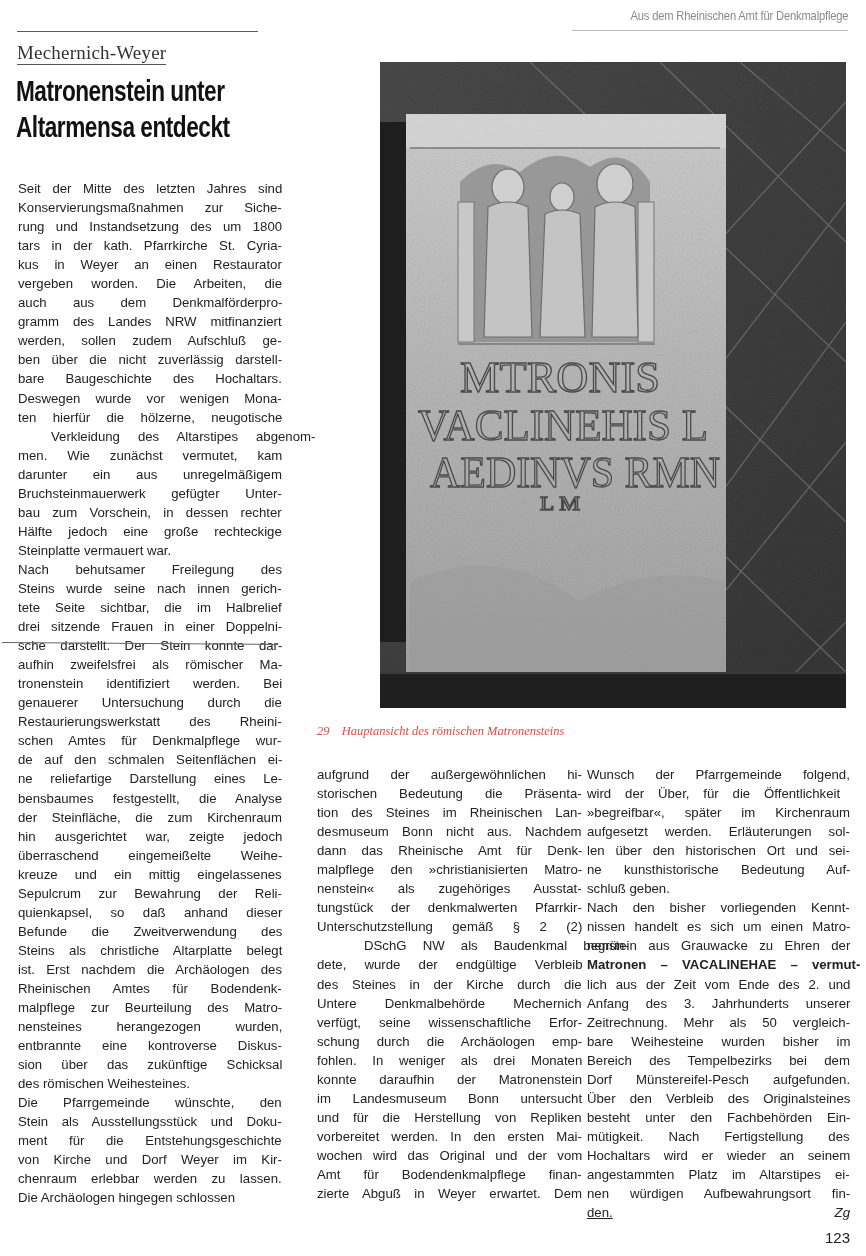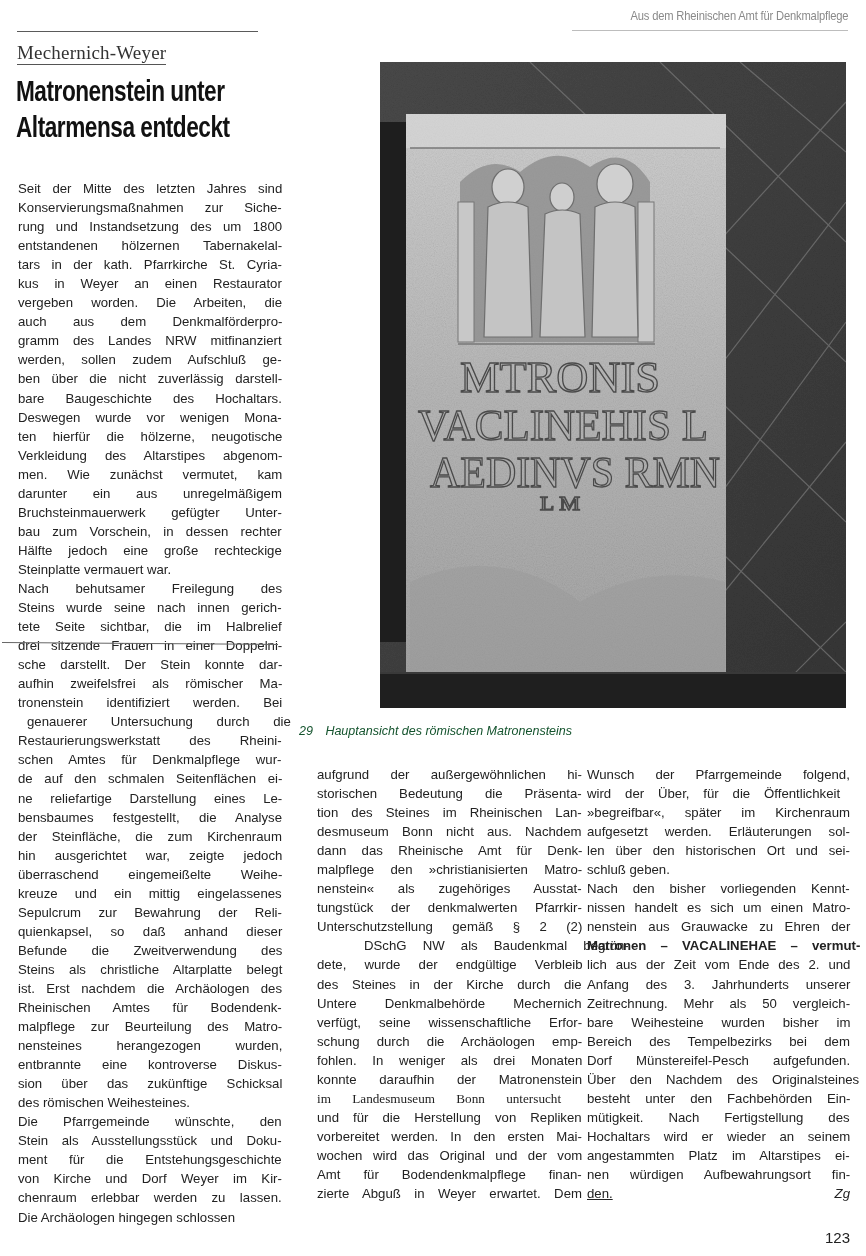--- a/index.html
+++ b/index.html
@@ -45,22 +45,22 @@
   .col-mid { left: 317px; top: 765px; width: 265px; }
   .col-right { left: 587px; top: 765px; width: 263px; }
   .signature { float: right; font-style: italic; }
 
   .photo {
     position: absolute; left: 380px; top: 62px; width: 466px; height: 646px;
     background: #2b2b2b; overflow: hidden;
   }
   .photo svg { display: block; }
   .caption {
-    position: absolute; left: 299px; top: 724px;
-    font-size: 12.5px; font-style: italic; color: #14532d; white-space: nowrap;
+    position: absolute; left: 317px; top: 724px;
+    font-size: 12.5px; font-style: italic; color: #ef4444; white-space: nowrap; font-family: Liberation Serif, serif;
   }
   .caption .num { font-style: italic; margin-right: 9px; }
   .page-number {
     position: absolute; right: 16px; top: 1229px;
     font-size: 15px; color: #222;
   }
   .scan-line {
     position: absolute; left: 2px; top: 643px; width: 276px; height: 1px;
     background: #666; transform: rotate(0.4deg);
   }
@@ -75,46 +75,45 @@
 <div class="locality">Mechernich-Weyer</div>
 <h1 class="headline">
   <span>Matronenstein unter</span><br>
   <span>Altarmensa entdeckt</span>
 </h1>
 
 <div class="col col-left" id="col-left">
     <span class="line" style="white-space: nowrap; display: block; word-spacing: 8px; text-align-last: left;">Seit der Mitte des letzten Jahres sind</span>
     <span class="line" style="white-space: nowrap; display: block; word-spacing: 17.5px; text-align-last: left;">Konservierungsmaßnahmen zur Siche-</span>
     <span class="line" style="white-space: nowrap; display: block; word-spacing: 7.8px; text-align-last: left;">rung und Instandsetzung des um 1800</span>
-    <span class="line" style="white-space: nowrap; display: block; word-spacing: 20px; text-align-last: left;">entstandenen hölzernen Tabernakelal-</span>
     <span class="line" style="white-space: nowrap; display: block; word-spacing: 7.83px; text-align-last: left;">tars in der kath. Pfarrkirche St. Cyria-</span>
     <span class="line" style="white-space: nowrap; display: block; word-spacing: 12.2px; text-align-last: left;">kus in Weyer an einen Restaurator</span>
     <span class="line" style="white-space: nowrap; display: block; word-spacing: 14.5px; text-align-last: left;">vergeben worden. Die Arbeiten, die</span>
     <span class="line" style="white-space: nowrap; display: block; word-spacing: 22.67px; text-align-last: left;">auch aus dem Denkmalförderpro-</span>
     <span class="line" style="white-space: nowrap; display: block; word-spacing: 10.25px; text-align-last: left;">gramm des Landes NRW mitfinanziert</span>
     <span class="line" style="white-space: nowrap; display: block; word-spacing: 12.75px; text-align-last: left;">werden, sollen zudem Aufschluß ge-</span>
     <span class="line" style="white-space: nowrap; display: block; word-spacing: 7.8px; text-align-last: left;">ben über die nicht zuverlässig darstell-</span>
     <span class="line" style="white-space: nowrap; display: block; word-spacing: 17.33px; text-align-last: left;">bare Baugeschichte des Hochaltars.</span>
     <span class="line" style="white-space: nowrap; display: block; word-spacing: 11.5px; text-align-last: left;">Deswegen wurde vor wenigen Mona-</span>
     <span class="line" style="white-space: nowrap; display: block; word-spacing: 12.75px; text-align-last: left;">ten hierfür die hölzerne, neugotische</span>
-    <span class="line" style="white-space: nowrap; display: block; word-spacing: 14.33px; text-align-last: left;">Verkleidung des Altarstipes abgenom-</span>
+    <span class="line" style="white-space: nowrap; display: block; word-spacing: 14.33px; text-align-last: left; margin-left: 33px;">Verkleidung des Altarstipes abgenom-</span>
     <span class="line" style="white-space: nowrap; display: block; word-spacing: 16.25px; text-align-last: left;">men. Wie zunächst vermutet, kam</span>
     <span class="line" style="white-space: nowrap; display: block; word-spacing: 22px; text-align-last: left;">darunter ein aus unregelmäßigem</span>
     <span class="line" style="white-space: nowrap; display: block; word-spacing: 22px; text-align-last: left;">Bruchsteinmauerwerk gefügter Unter-</span>
     <span class="line" style="white-space: nowrap; display: block; word-spacing: 8.6px; text-align-last: left;">bau zum Vorschein, in dessen rechter</span>
     <span class="line" style="white-space: nowrap; display: block; word-spacing: 12.25px; text-align-last: left;">Hälfte jedoch eine große rechteckige</span>
     <span class="line last">Steinplatte vermauert war.</span>
     <span class="line" style="white-space: nowrap; display: block; word-spacing: 23px; text-align-last: left;">Nach behutsamer Freilegung des</span>
     <span class="line" style="white-space: nowrap; display: block; word-spacing: 8px; text-align-last: left;">Steins wurde seine nach innen gerich-</span>
     <span class="line" style="white-space: nowrap; display: block; word-spacing: 11.4px; text-align-last: left;">tete Seite sichtbar, die im Halbrelief</span>
     <span class="line" style="white-space: nowrap; display: block; word-spacing: 7.4px; text-align-last: left;">drei sitzende Frauen in einer Doppelni-</span>
     <span class="line" style="white-space: nowrap; display: block; word-spacing: 10.8px; text-align-last: left;">sche darstellt. Der Stein konnte dar-</span>
     <span class="line" style="white-space: nowrap; display: block; word-spacing: 12.75px; text-align-last: left;">aufhin zweifelsfrei als römischer Ma-</span>
     <span class="line" style="white-space: nowrap; display: block; word-spacing: 19.67px; text-align-last: left;">tronenstein identifiziert werden. Bei</span>
-    <span class="line" style="white-space: nowrap; display: block; word-spacing: 20px; text-align-last: left; margin-left: 9px;">genauerer Untersuchung durch die</span>
+    <span class="line" style="white-space: nowrap; display: block; word-spacing: 20px; text-align-last: left;">genauerer Untersuchung durch die</span>
     <span class="line" style="white-space: nowrap; display: block; word-spacing: 25.5px; text-align-last: left;">Restaurierungswerkstatt des Rheini-</span>
     <span class="line" style="white-space: nowrap; display: block; word-spacing: 12px; text-align-last: left;">schen Amtes für Denkmalpflege wur-</span>
     <span class="line" style="white-space: nowrap; display: block; word-spacing: 8px; text-align-last: left;">de auf den schmalen Seitenflächen ei-</span>
     <span class="line" style="white-space: nowrap; display: block; word-spacing: 14px; text-align-last: left;">ne reliefartige Darstellung eines Le-</span>
     <span class="line" style="white-space: nowrap; display: block; word-spacing: 15.67px; text-align-last: left;">bensbaumes festgestellt, die Analyse</span>
     <span class="line" style="white-space: nowrap; display: block; word-spacing: 11px; text-align-last: left;">der Steinfläche, die zum Kirchenraum</span>
     <span class="line" style="white-space: nowrap; display: block; word-spacing: 15.5px; text-align-last: left;">hin ausgerichtet war, zeigte jedoch</span>
     <span class="line" style="white-space: nowrap; display: block; word-spacing: 26px; text-align-last: left;">überraschend eingemeißelte Weihe-</span>
     <span class="line" style="white-space: nowrap; display: block; word-spacing: 13.5px; text-align-last: left;">kreuze und ein mittig eingelassenes</span>
     <span class="line" style="white-space: nowrap; display: block; word-spacing: 13.75px; text-align-last: left;">Sepulcrum zur Bewahrung der Reli-</span>
@@ -226,45 +225,46 @@
     <span class="line" style="white-space: nowrap; display: block; word-spacing: 14px; text-align-last: left;">tungstück der denkmalwerten Pfarrkir-</span>
     <span class="line" style="white-space: nowrap; display: block; word-spacing: 15.75px; text-align-last: left;">Unterschutzstellung gemäß § 2 (2)</span>
     <span class="line" style="white-space: nowrap; display: block; word-spacing: 12.5px; text-align-last: left; margin-left: 47px;">DSchG NW als Baudenkmal begrün-</span>
     <span class="line" style="white-space: nowrap; display: block; word-spacing: 14.5px; text-align-last: left;">dete, wurde der endgültige Verbleib</span>
     <span class="line" style="white-space: nowrap; display: block; word-spacing: 10px; text-align-last: left;">des Steines in der Kirche durch die</span>
     <span class="line" style="white-space: nowrap; display: block; word-spacing: 24.5px; text-align-last: left;">Untere Denkmalbehörde Mechernich</span>
     <span class="line" style="white-space: nowrap; display: block; word-spacing: 14.33px; text-align-last: left;">verfügt, seine wissenschaftliche Erfor-</span>
     <span class="line" style="white-space: nowrap; display: block; word-spacing: 13.5px; text-align-last: left;">schung durch die Archäologen emp-</span>
     <span class="line" style="white-space: nowrap; display: block; word-spacing: 12px; text-align-last: left;">fohlen. In weniger als drei Monaten</span>
     <span class="line" style="white-space: nowrap; display: block; word-spacing: 19px; text-align-last: left;">konnte daraufhin der Matronenstein</span>
-    <span class="line" style="white-space: nowrap; display: block; word-spacing: 18px; text-align-last: left; font-family: Liberation Serif, serif;">im Landesmuseum Bonn untersucht</span>
+    <span class="line" style="white-space: nowrap; display: block; word-spacing: 18px; text-align-last: left;">im Landesmuseum Bonn untersucht</span>
     <span class="line" style="white-space: nowrap; display: block; word-spacing: 10.4px; text-align-last: left;">und für die Herstellung von Repliken</span>
     <span class="line" style="white-space: nowrap; display: block; word-spacing: 8.4px; text-align-last: left;">vorbereitet werden. In den ersten Mai-</span>
     <span class="line" style="white-space: nowrap; display: block; word-spacing: 6.83px; text-align-last: left;">wochen wird das Original und der vom</span>
     <span class="line" style="white-space: nowrap; display: block; word-spacing: 19.33px; text-align-last: left;">Amt für Bodendenkmalpflege finan-</span>
     <span class="line" style="white-space: nowrap; display: block; word-spacing: 9.8px; text-align-last: left;">zierte Abguß in Weyer erwartet. Dem</span>
   </div>
 <div class="col col-right" id="col-right">
     <span class="line" style="white-space: nowrap; display: block; word-spacing: 17.33px; text-align-last: left;">Wunsch der Pfarrgemeinde folgend,</span>
     <span class="line" style="white-space: nowrap; display: block; word-spacing: 10.2px; text-align-last: left;">wird der Über, für die Öffentlichkeit</span>
     <span class="line" style="white-space: nowrap; display: block; word-spacing: 16.33px; text-align-last: left;">»begreifbar«, später im Kirchenraum</span>
     <span class="line" style="white-space: nowrap; display: block; word-spacing: 13.33px; text-align-last: left;">aufgesetzt werden. Erläuterungen sol-</span>
     <span class="line" style="white-space: nowrap; display: block; word-spacing: 7.17px; text-align-last: left;">len über den historischen Ort und sei-</span>
+    <span class="line" style="white-space: nowrap; display: block; word-spacing: 18.67px; text-align-last: left;">ne kunsthistorische Bedeutung Auf-</span>
     <span class="line last">schluß geben.</span>
     <span class="line" style="white-space: nowrap; display: block; word-spacing: 11.25px; text-align-last: left;">Nach den bisher vorliegenden Kennt-</span>
     <span class="line" style="white-space: nowrap; display: block; word-spacing: 5.67px; text-align-last: left;">nissen handelt es sich um einen Matro-</span>
     <span class="line" style="white-space: nowrap; display: block; word-spacing: 7.8px; text-align-last: left;">nenstein aus Grauwacke zu Ehren der</span>
     <span class="line" style="white-space: nowrap; display: block; word-spacing: 10.5px; text-align-last: left; font-weight: bold;">Matronen – VACALINEHAE – vermut-</span>
     <span class="line" style="white-space: nowrap; display: block; word-spacing: 5.25px; text-align-last: left;">lich aus der Zeit vom Ende des 2. und</span>
     <span class="line" style="white-space: nowrap; display: block; word-spacing: 13.25px; text-align-last: left;">Anfang des 3. Jahrhunderts unserer</span>
     <span class="line" style="white-space: nowrap; display: block; word-spacing: 12.25px; text-align-last: left;">Zeitrechnung. Mehr als 50 vergleich-</span>
     <span class="line" style="white-space: nowrap; display: block; word-spacing: 14.25px; text-align-last: left;">bare Weihesteine wurden bisher im</span>
     <span class="line" style="white-space: nowrap; display: block; word-spacing: 13.75px; text-align-last: left;">Bereich des Tempelbezirks bei dem</span>
     <span class="line" style="white-space: nowrap; display: block; word-spacing: 20.5px; text-align-last: left;">Dorf Münstereifel-Pesch aufgefunden.</span>
-    <span class="line" style="white-space: nowrap; display: block; word-spacing: 10.5px; text-align-last: left;">Über den Nachdem des Originalsteines</span>
+    <span class="line" style="white-space: nowrap; display: block; word-spacing: 10.5px; text-align-last: left;">Über den Verbleib des Originalsteines</span>
     <span class="line" style="white-space: nowrap; display: block; word-spacing: 11.25px; text-align-last: left;">besteht unter den Fachbehörden Ein-</span>
     <span class="line" style="white-space: nowrap; display: block; word-spacing: 21.33px; text-align-last: left;">mütigkeit. Nach Fertigstellung des</span>
     <span class="line" style="white-space: nowrap; display: block; word-spacing: 10px; text-align-last: left;">Hochaltars wird er wieder an seinem</span>
     <span class="line" style="white-space: nowrap; display: block; word-spacing: 10.5px; text-align-last: left;">angestammten Platz im Altarstipes ei-</span>
     <span class="line" style="white-space: nowrap; display: block; word-spacing: 17.33px; text-align-last: left;">nen würdigen Aufbewahrungsort fin-</span>
     <span class="line last" style="display: block; text-decoration: underline;">den.<span class="signature">Zg</span></span>
   </div>
 
 <div class="page-number">123</div>
 

